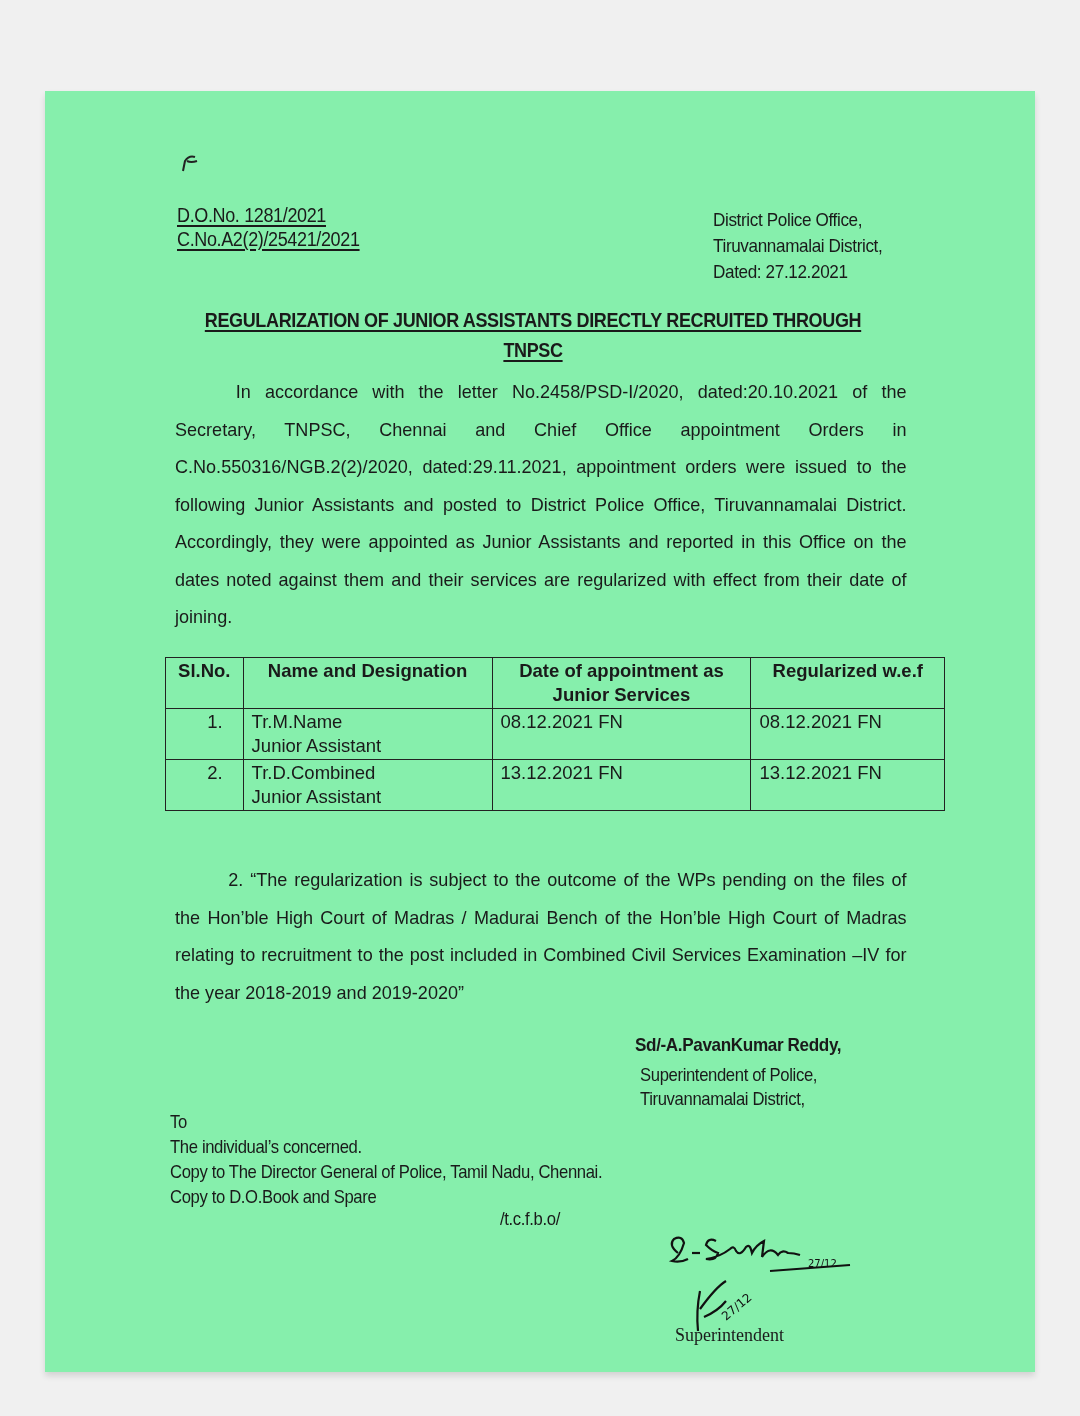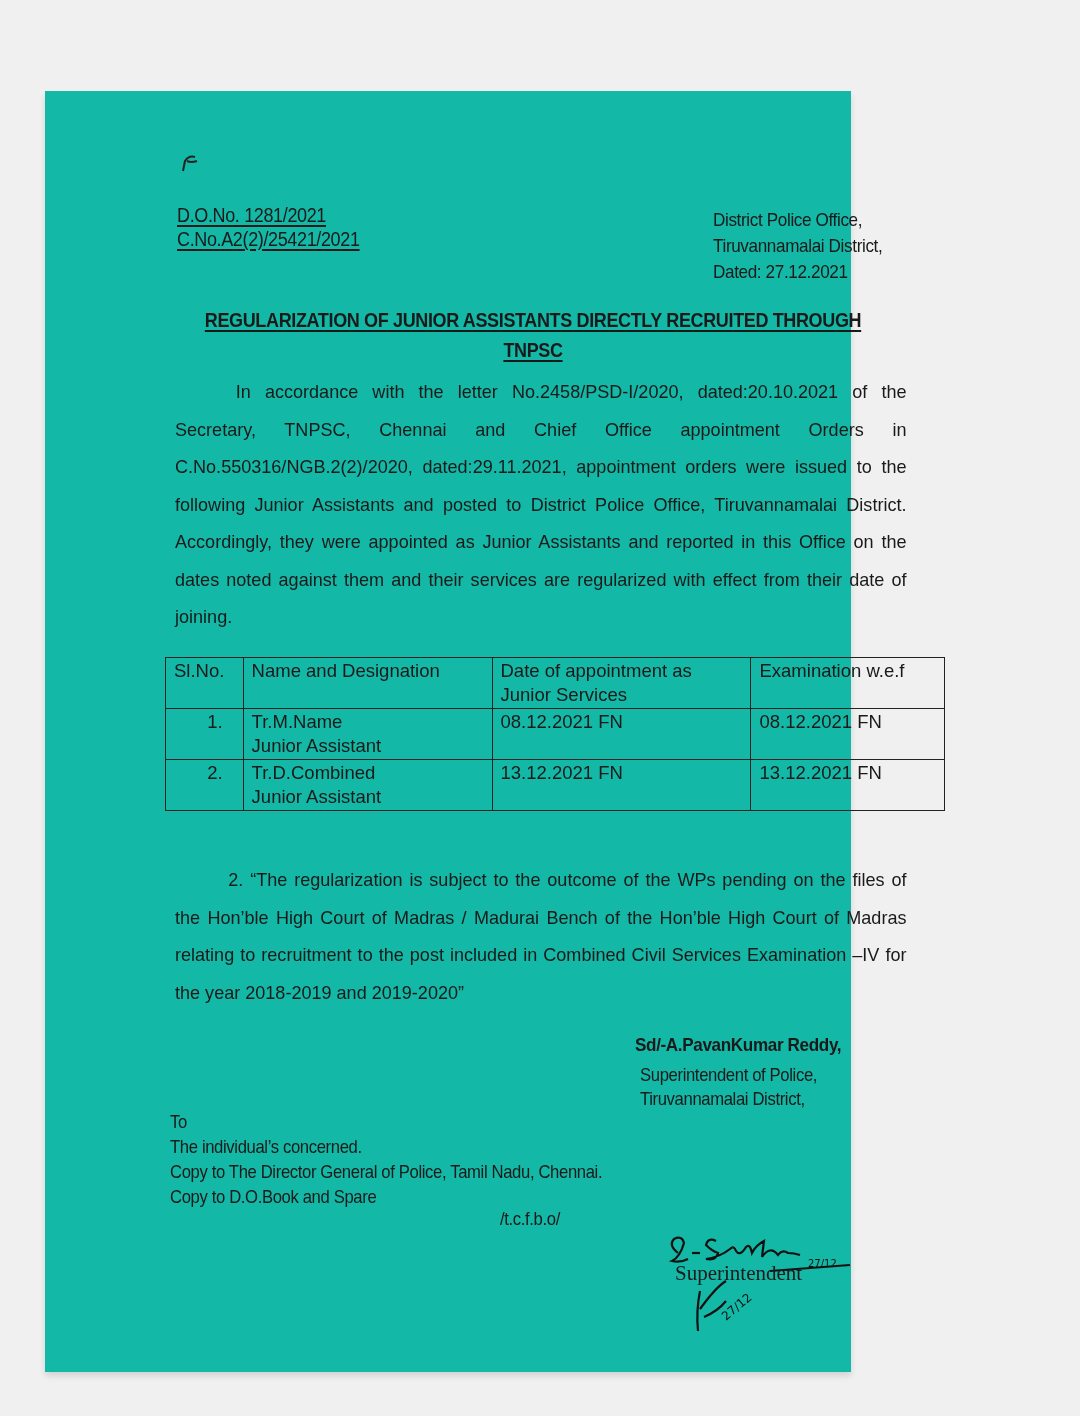--- a/index.html
+++ b/index.html
@@ -3,51 +3,51 @@
 <meta charset="utf-8">
 <style>
   html, body { margin: 0; padding: 0; }
   body {
     width: 1080px; height: 1416px; background: #f0f0f0;
     position: relative; overflow: hidden;
     font-family: "Liberation Sans", sans-serif;
     color: #1a1a1a;
   }
   .page {
-    position: absolute; left: 45px; top: 91px; width: 806px; height: 1281px;
-    background: #14b8a6;
+    position: absolute; left: 45px; top: 91px; width: 990px; height: 1281px;
+    background: #86efac;
     box-shadow: 0 4px 6px rgba(0,0,0,0.12);
   }
   .abs { position: absolute; white-space: nowrap; }
   .txt { font-family: "Liberation Sans", sans-serif; font-size: 18.5px; letter-spacing: -0.4px; transform: scaleX(0.9); transform-origin: left top; }
   .u { text-decoration: underline; text-underline-offset: 3px; }
   .b { font-weight: bold; }
   .mark { position: absolute; left: 130px; top: 58px; width: 30px; height: 26px; }
   .ref { left: 132px; top: 112px; line-height: 24px; font-size: 20px; }
   .addr { left: 668px; top: 116px; line-height: 26px; font-size: 19px; }
   .title { left: 146px; top: 214px; width: 760px; text-align: center; font-size: 20px; line-height: 30px; white-space: normal; }
   .para { position: absolute; left: 130px; width: 770px; font-size: 19px; line-height: 37.5px; text-align: justify; white-space: normal; transform: scaleX(0.95); transform-origin: left top; }
   .para1 { top: 282px; text-indent: 64px; }
   .para2 { top: 770px; text-indent: 56px; }
   table.grid {
     position: absolute; left: 120px; top: 566px; width: 780px;
     border-collapse: collapse; font-size: 18.5px; line-height: 24px;
   }
   table.grid th, table.grid td {
     border: 1.5px solid #222; vertical-align: top; text-align: left; padding: 1px 8px 1px 8px;
   }
-  table.grid th { font-weight: normal; }
+  table.grid th { font-weight: bold; text-align: center; }
   table.grid td.sl { text-align: right; padding-right: 20px; }
   .c1 { width: 60px; } .c2 { width: 230px; } .c3 { width: 240px; } .c4 { width: 175px; }
   .sig-name { left: 590px; top: 943px; font-size: 19px; font-weight: bold; }
   .sig-role { left: 595px; top: 972px; line-height: 24px; font-size: 18.5px; }
   .to-block { left: 125px; top: 1018px; line-height: 25px; font-size: 18.5px; }
   .ref-code { left: 455px; top: 1117px; font-size: 18.5px; }
   .hw { position: absolute; left: 615px; top: 1140px; width: 200px; height: 110px; }
-  .hw-label { left: 630px; top: 1170px; font-size: 21px; font-family: "Liberation Serif", serif; }
+  .hw-label { left: 630px; top: 1234px; font-size: 18px; font-family: "Liberation Serif", serif; }
 </style>
 </head>
 <body>
 
 <div class="page">
 
   <svg class="mark" viewBox="0 0 30 26">
     <path d="M8 22 L10 12 Q14 6 20 8 M12 12 Q16 14 22 12" stroke="#222" stroke-width="2" fill="none"></path>
   </svg>
 
@@ -65,21 +65,21 @@
   <div class="abs txt title b u">REGULARIZATION OF JUNIOR ASSISTANTS DIRECTLY RECRUITED THROUGH TNPSC</div>
 
   <div class="para para1">In accordance with the letter No.2458/PSD-I/2020, dated:20.10.2021 of the Secretary, TNPSC, Chennai and Chief Office appointment Orders in C.No.550316/NGB.2(2)/2020, dated:29.11.2021, appointment orders were issued to the following Junior Assistants and posted to District Police Office, Tiruvannamalai District. Accordingly, they were appointed as Junior Assistants and reported in this Office on the dates noted against them and their services are regularized with effect from their date of joining.</div>
 
   <table class="grid">
     <thead>
       <tr>
         <th class="c1">Sl.No.</th>
         <th class="c2">Name and Designation</th>
         <th class="c3">Date of appointment as Junior Services</th>
-        <th class="c4">Examination w.e.f</th>
+        <th class="c4">Regularized w.e.f</th>
       </tr>
     </thead>
     <tbody>
       <tr>
         <td class="sl">1.</td>
         <td>
           <div>Tr.M.Name</div>
           <div>Junior Assistant</div>
         </td>
         <td>08.12.2021 FN</td>

